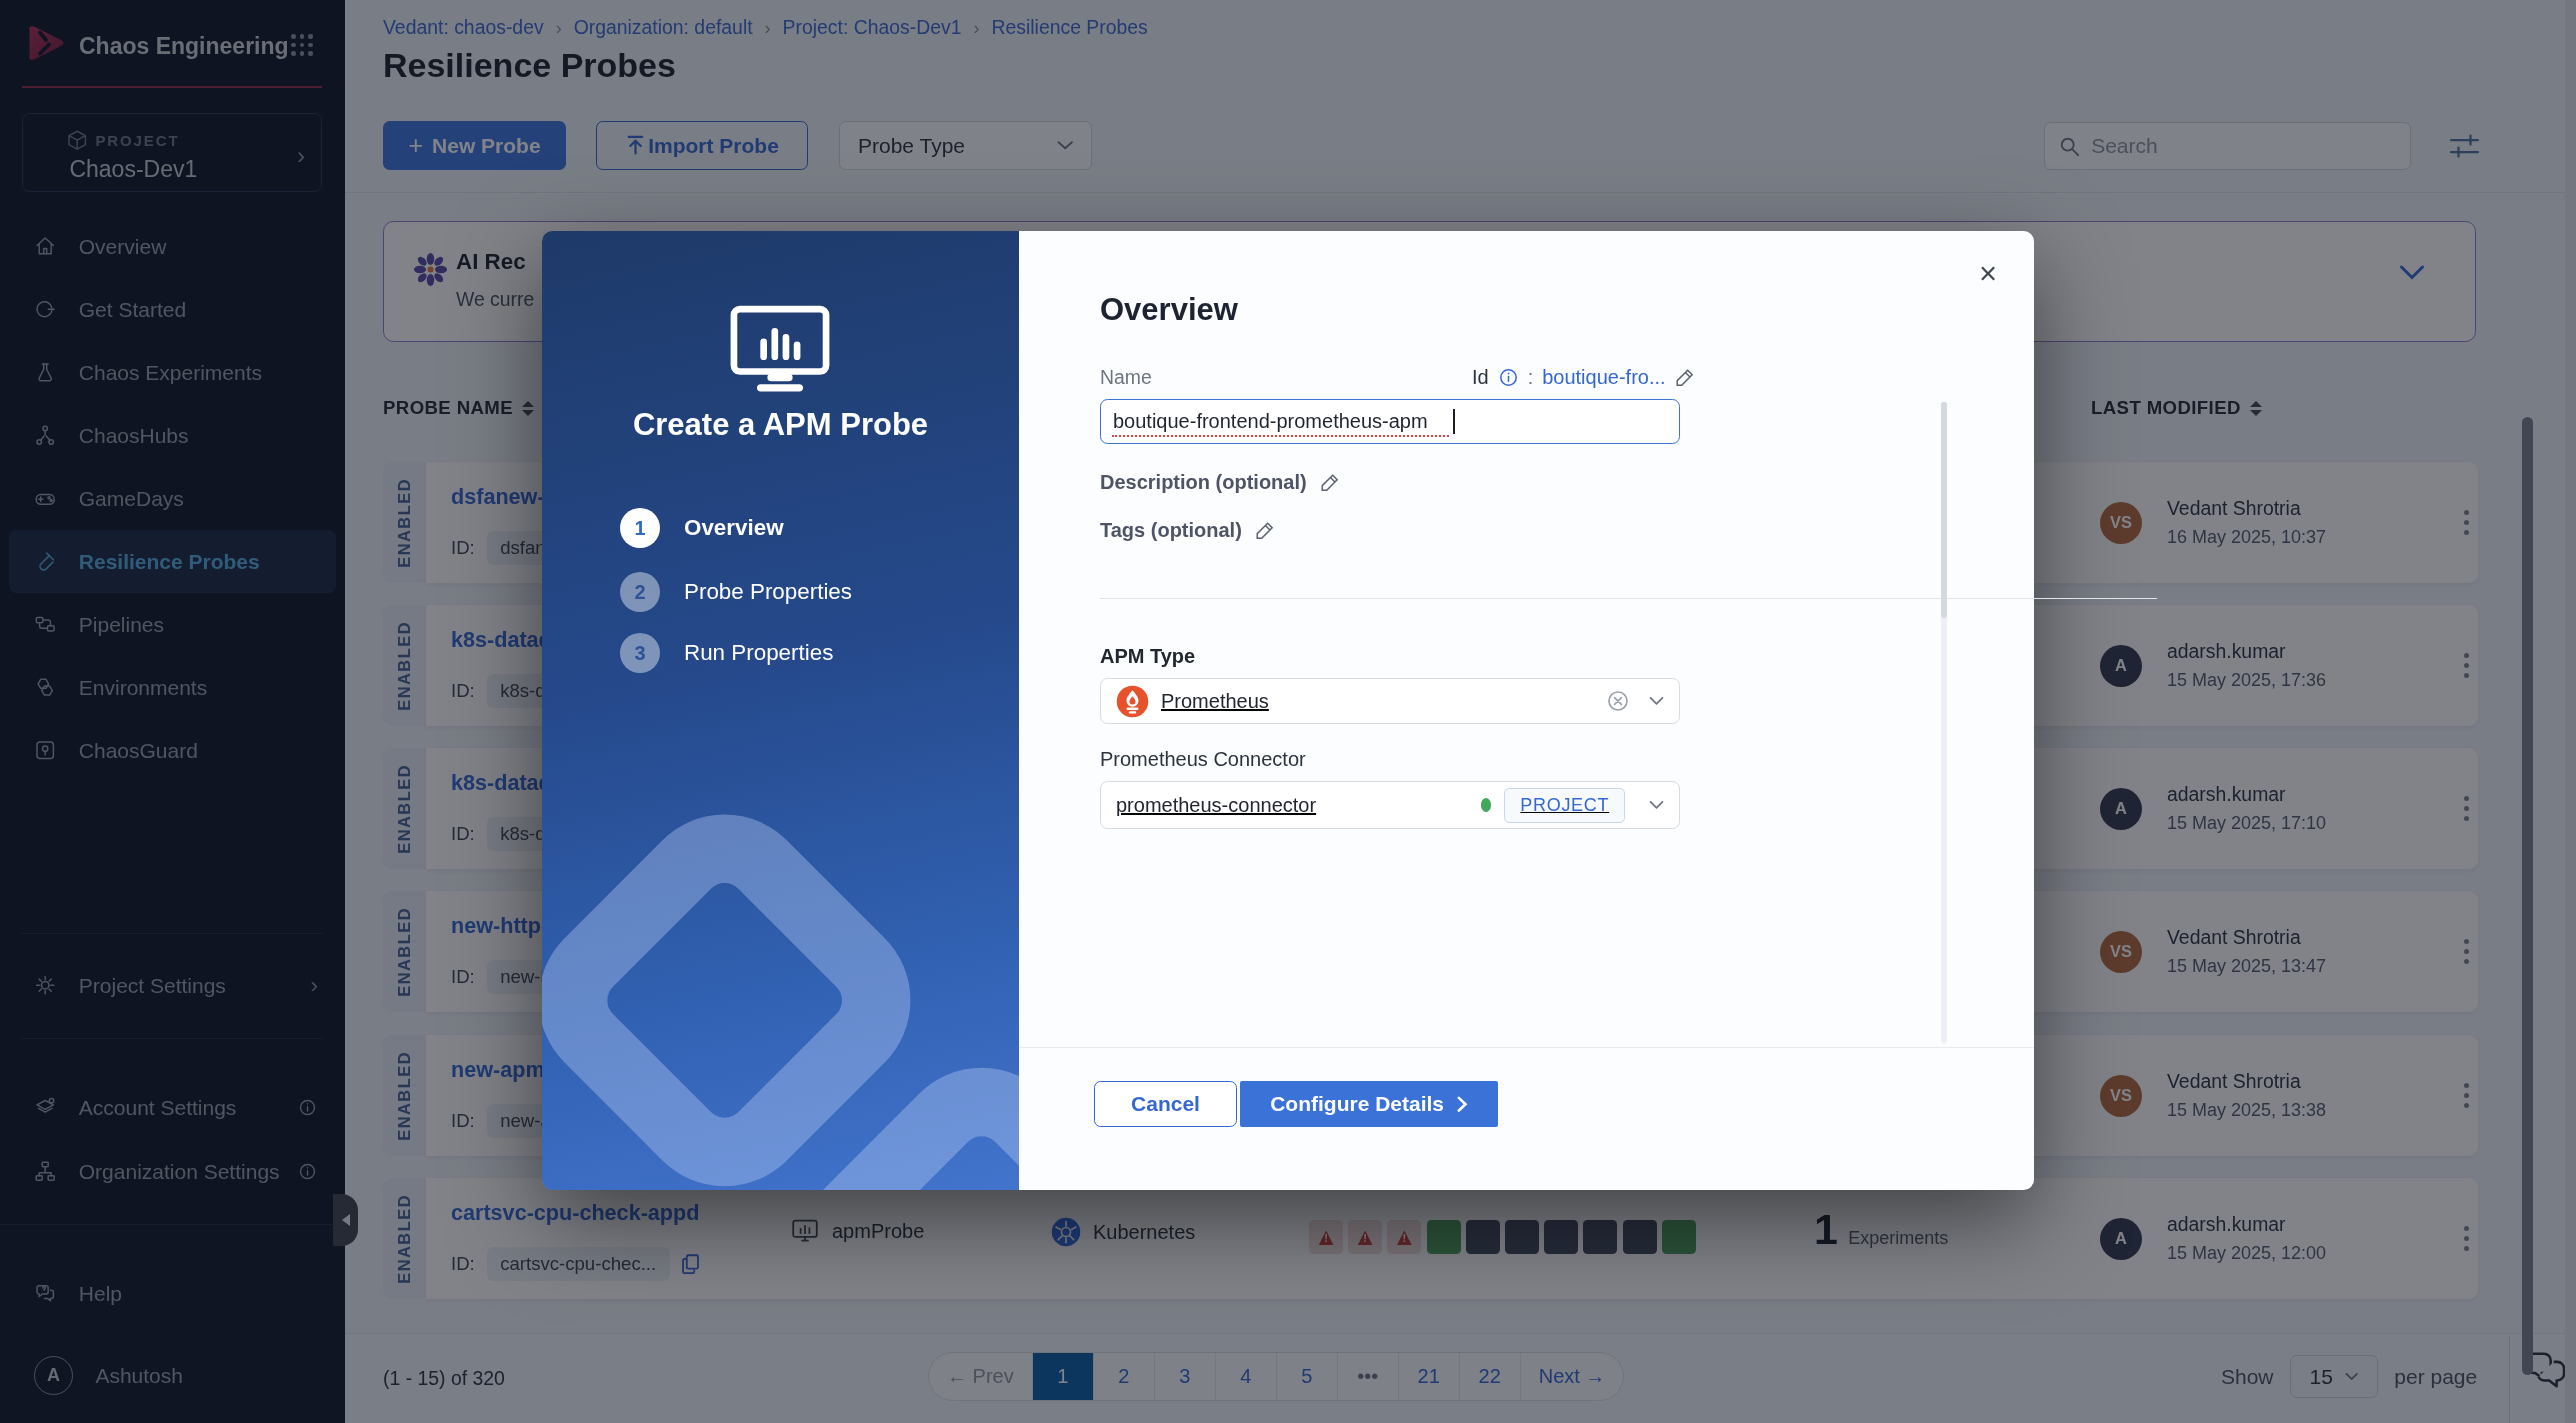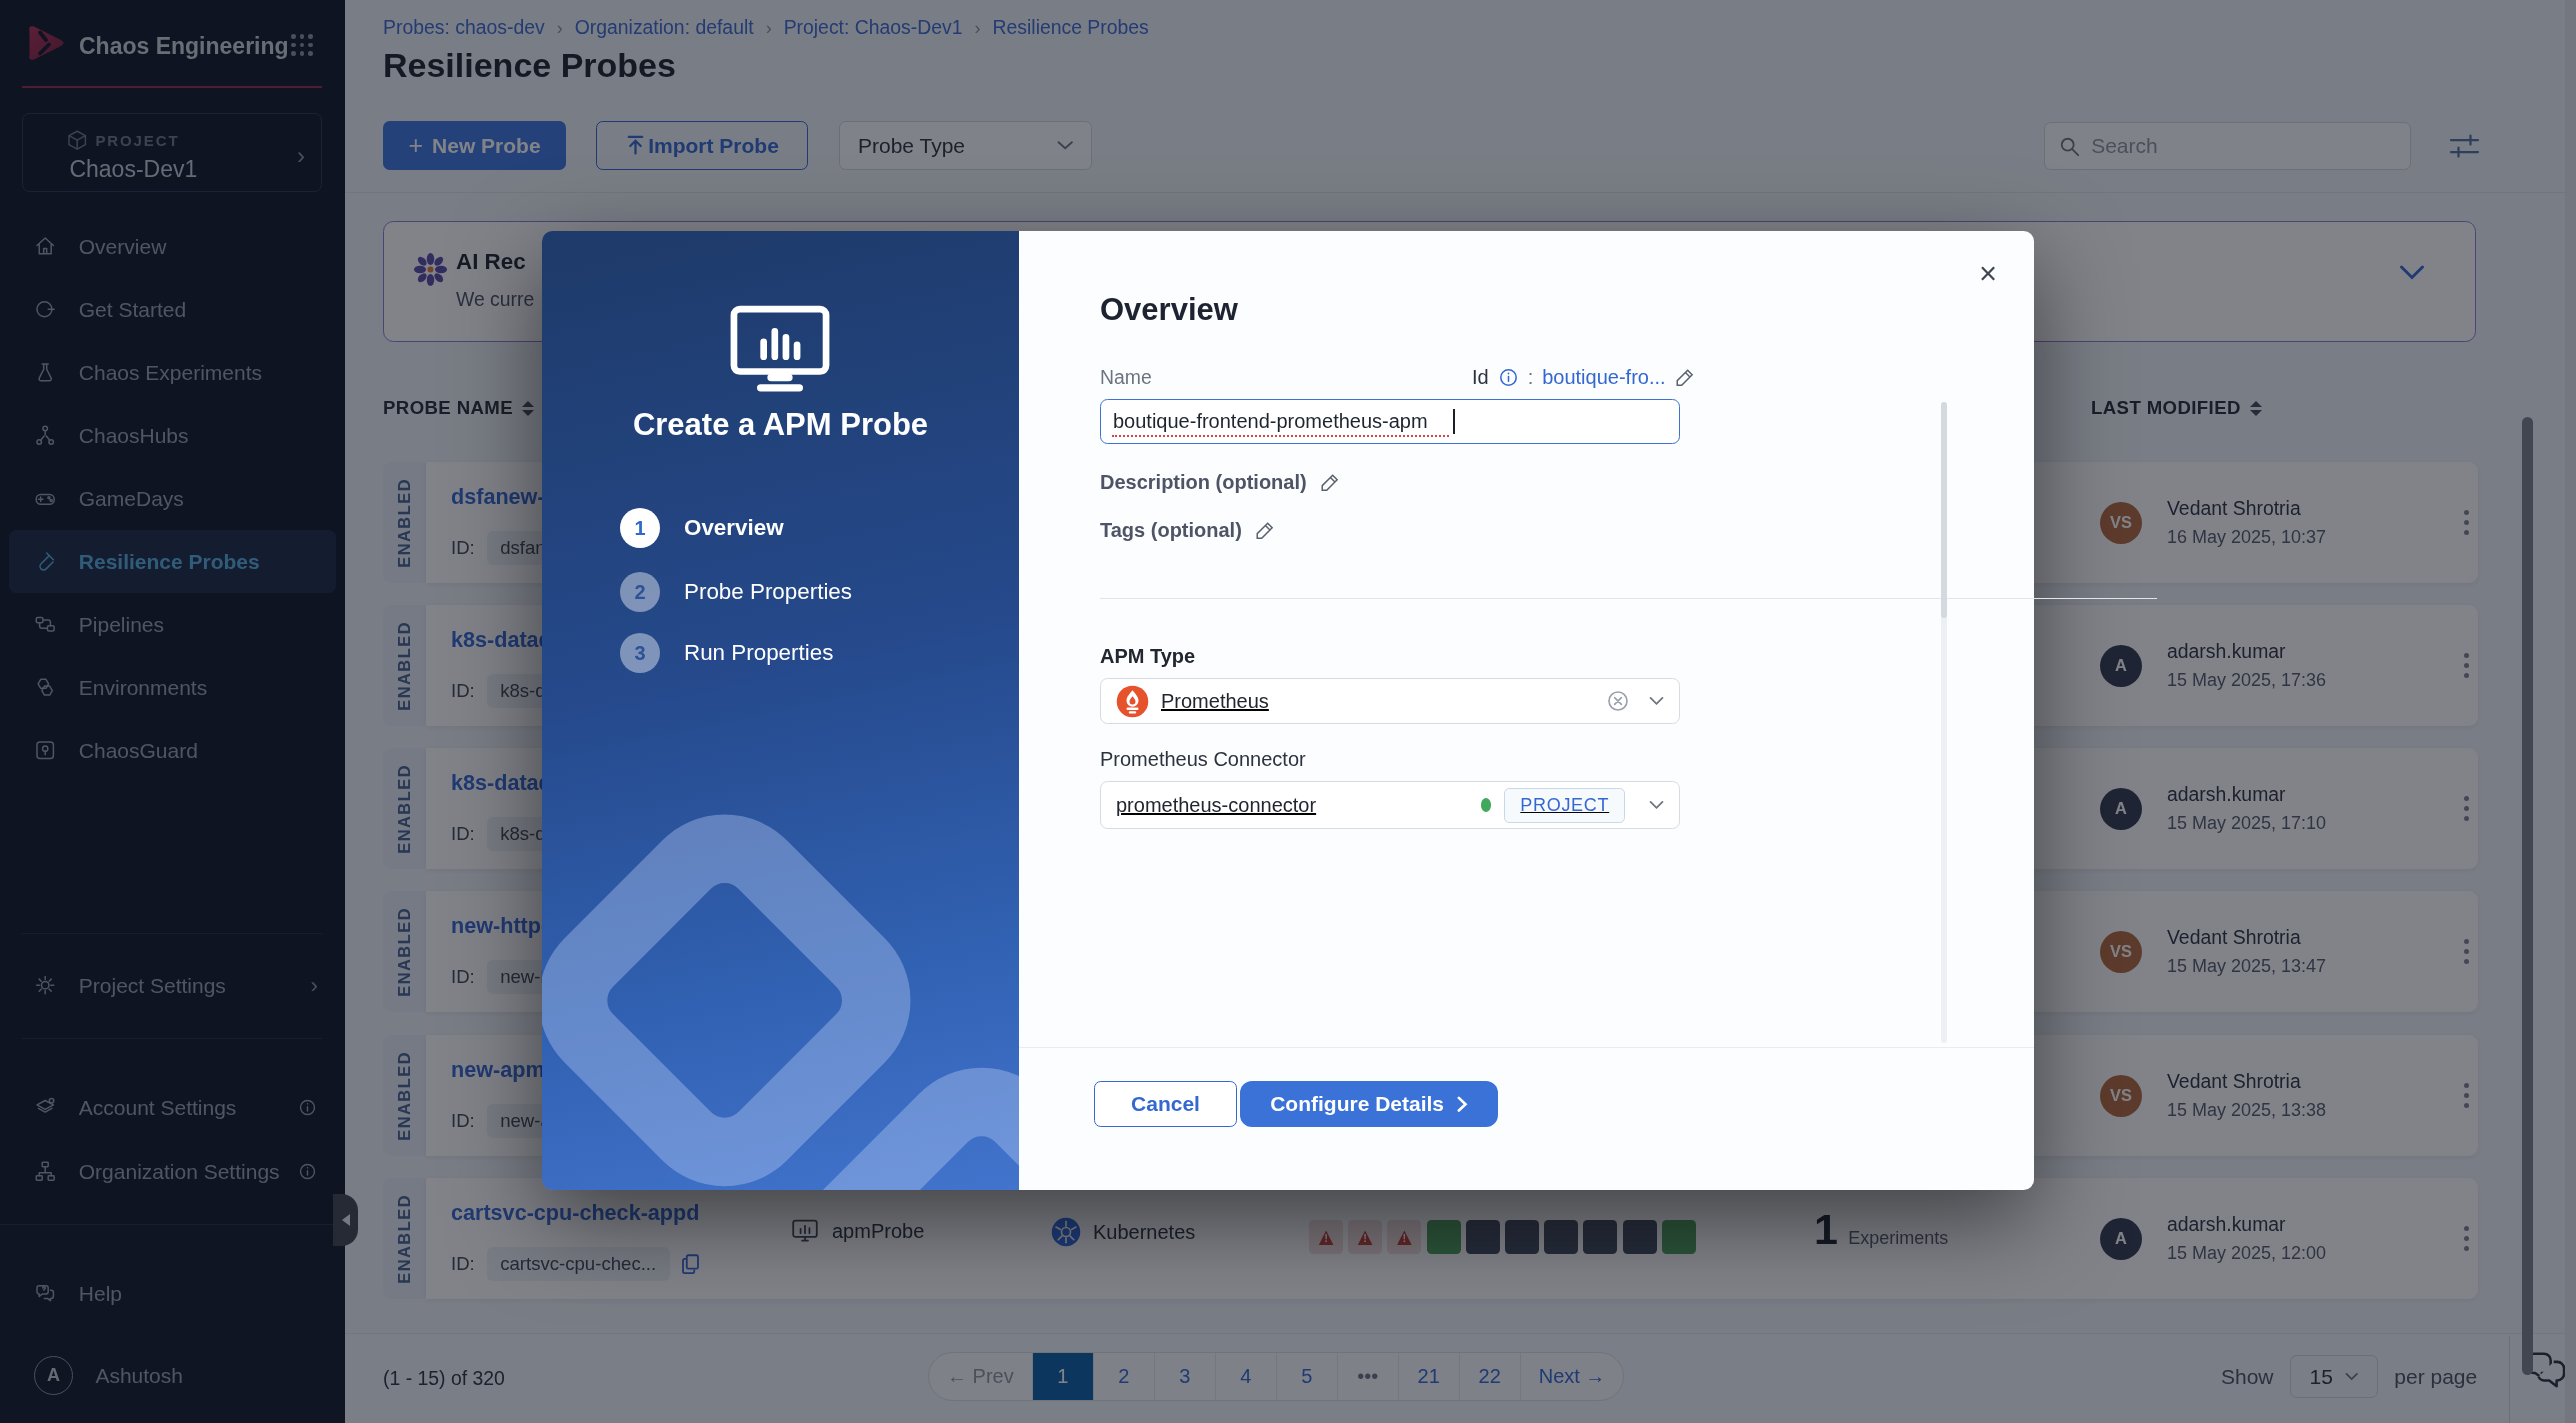--- a/index.html
+++ b/index.html
@@ -162,21 +162,21 @@
   .dd .right { margin-left:auto; display:flex; align-items:center; gap:19.4px; }
   .gdot { width:10.4px; height:13.4px; border-radius:50%; background:#42a85c; }
   .scope-badge { border:1.1px solid #c9d7ea; background:#f7fafd; border-radius:5.2px; padding:6px 15px;
     font-size:18px; letter-spacing:0.7px; color:#3567d1; }
   .form-track { position:absolute; left:922px; top:171px; width:6px; height:641px; background:#eceff3; border-radius:3px; }
   .form-thumb { position:absolute; left:922px; top:171px; width:6px; height:216px; background:#d4d9df; border-radius:3px; }
   .m-footdiv { position:absolute; left:0; top:816px; width:1015px; height:0.7px; background:#e8ebef; }
   .m-cancel { position:absolute; left:75px; top:850px; width:143px; height:46px; background:#fff; border:1.5px solid #3567d1;
     border-radius:6.7px; color:#3567d1; font-size:21px; font-weight:700; cursor:pointer; }
   .m-config { position:absolute; left:221px; top:850px; width:258px; height:46px; background:#3a72d7; border:none;
-    border-radius:12px; color:#fff; font-size:21px; font-weight:700; cursor:pointer; display:flex; align-items:center; justify-content:center; gap:13.4px; }
+    border-radius:2px; color:#fff; font-size:21px; font-weight:700; cursor:pointer; display:flex; align-items:center; justify-content:center; gap:13.4px; }
 </style>
 </head>
 <body>
 
 <div class="sidebar">
   <div class="sb-head">
     <svg class="sb-logo" width="48" height="48" viewBox="0 0 64 64">
       <defs>
           <linearGradient id="lg1" x1="0" y1="0" x2="1" y2="1">
         <stop offset="0" stop-color="#b13055"></stop>
@@ -338,21 +338,21 @@
       <span class="lbl">Ashutosh</span>
     </div>
   </div>
 </div>
 <div class="collapse-tab">
     <i></i>
   </div>
 
 <div class="main">
   <div class="breadcrumb">
-    <a href="#">Probes: chaos-dev</a><span class="sep">›</span><a href="#">Organization: default</a><span class="sep">›</span><a href="#">Project: Chaos-Dev1</a><span class="sep">›</span><a href="#">Resilience Probes</a>
+    <a href="#">Vedant: chaos-dev</a><span class="sep">›</span><a href="#">Organization: default</a><span class="sep">›</span><a href="#">Project: Chaos-Dev1</a><span class="sep">›</span><a href="#">Resilience Probes</a>
   </div>
   <div class="page-title">Resilience Probes</div>
 
   <button class="btn-primary" style="left:38px;top:121px;width:183px;height:49px">
     <span style="font-size:25px;font-weight:400">+</span>
     <span>New Probe</span>
   </button>
   <button class="btn-outline" style="left:251px;top:121px;width:212px;height:49px">
     <svg width="21" height="22.4" viewBox="0 0 28 30" fill="none" stroke="#3567d1" stroke-width="3" stroke-linecap="round">
         <path d="M5 4 h18"></path>

